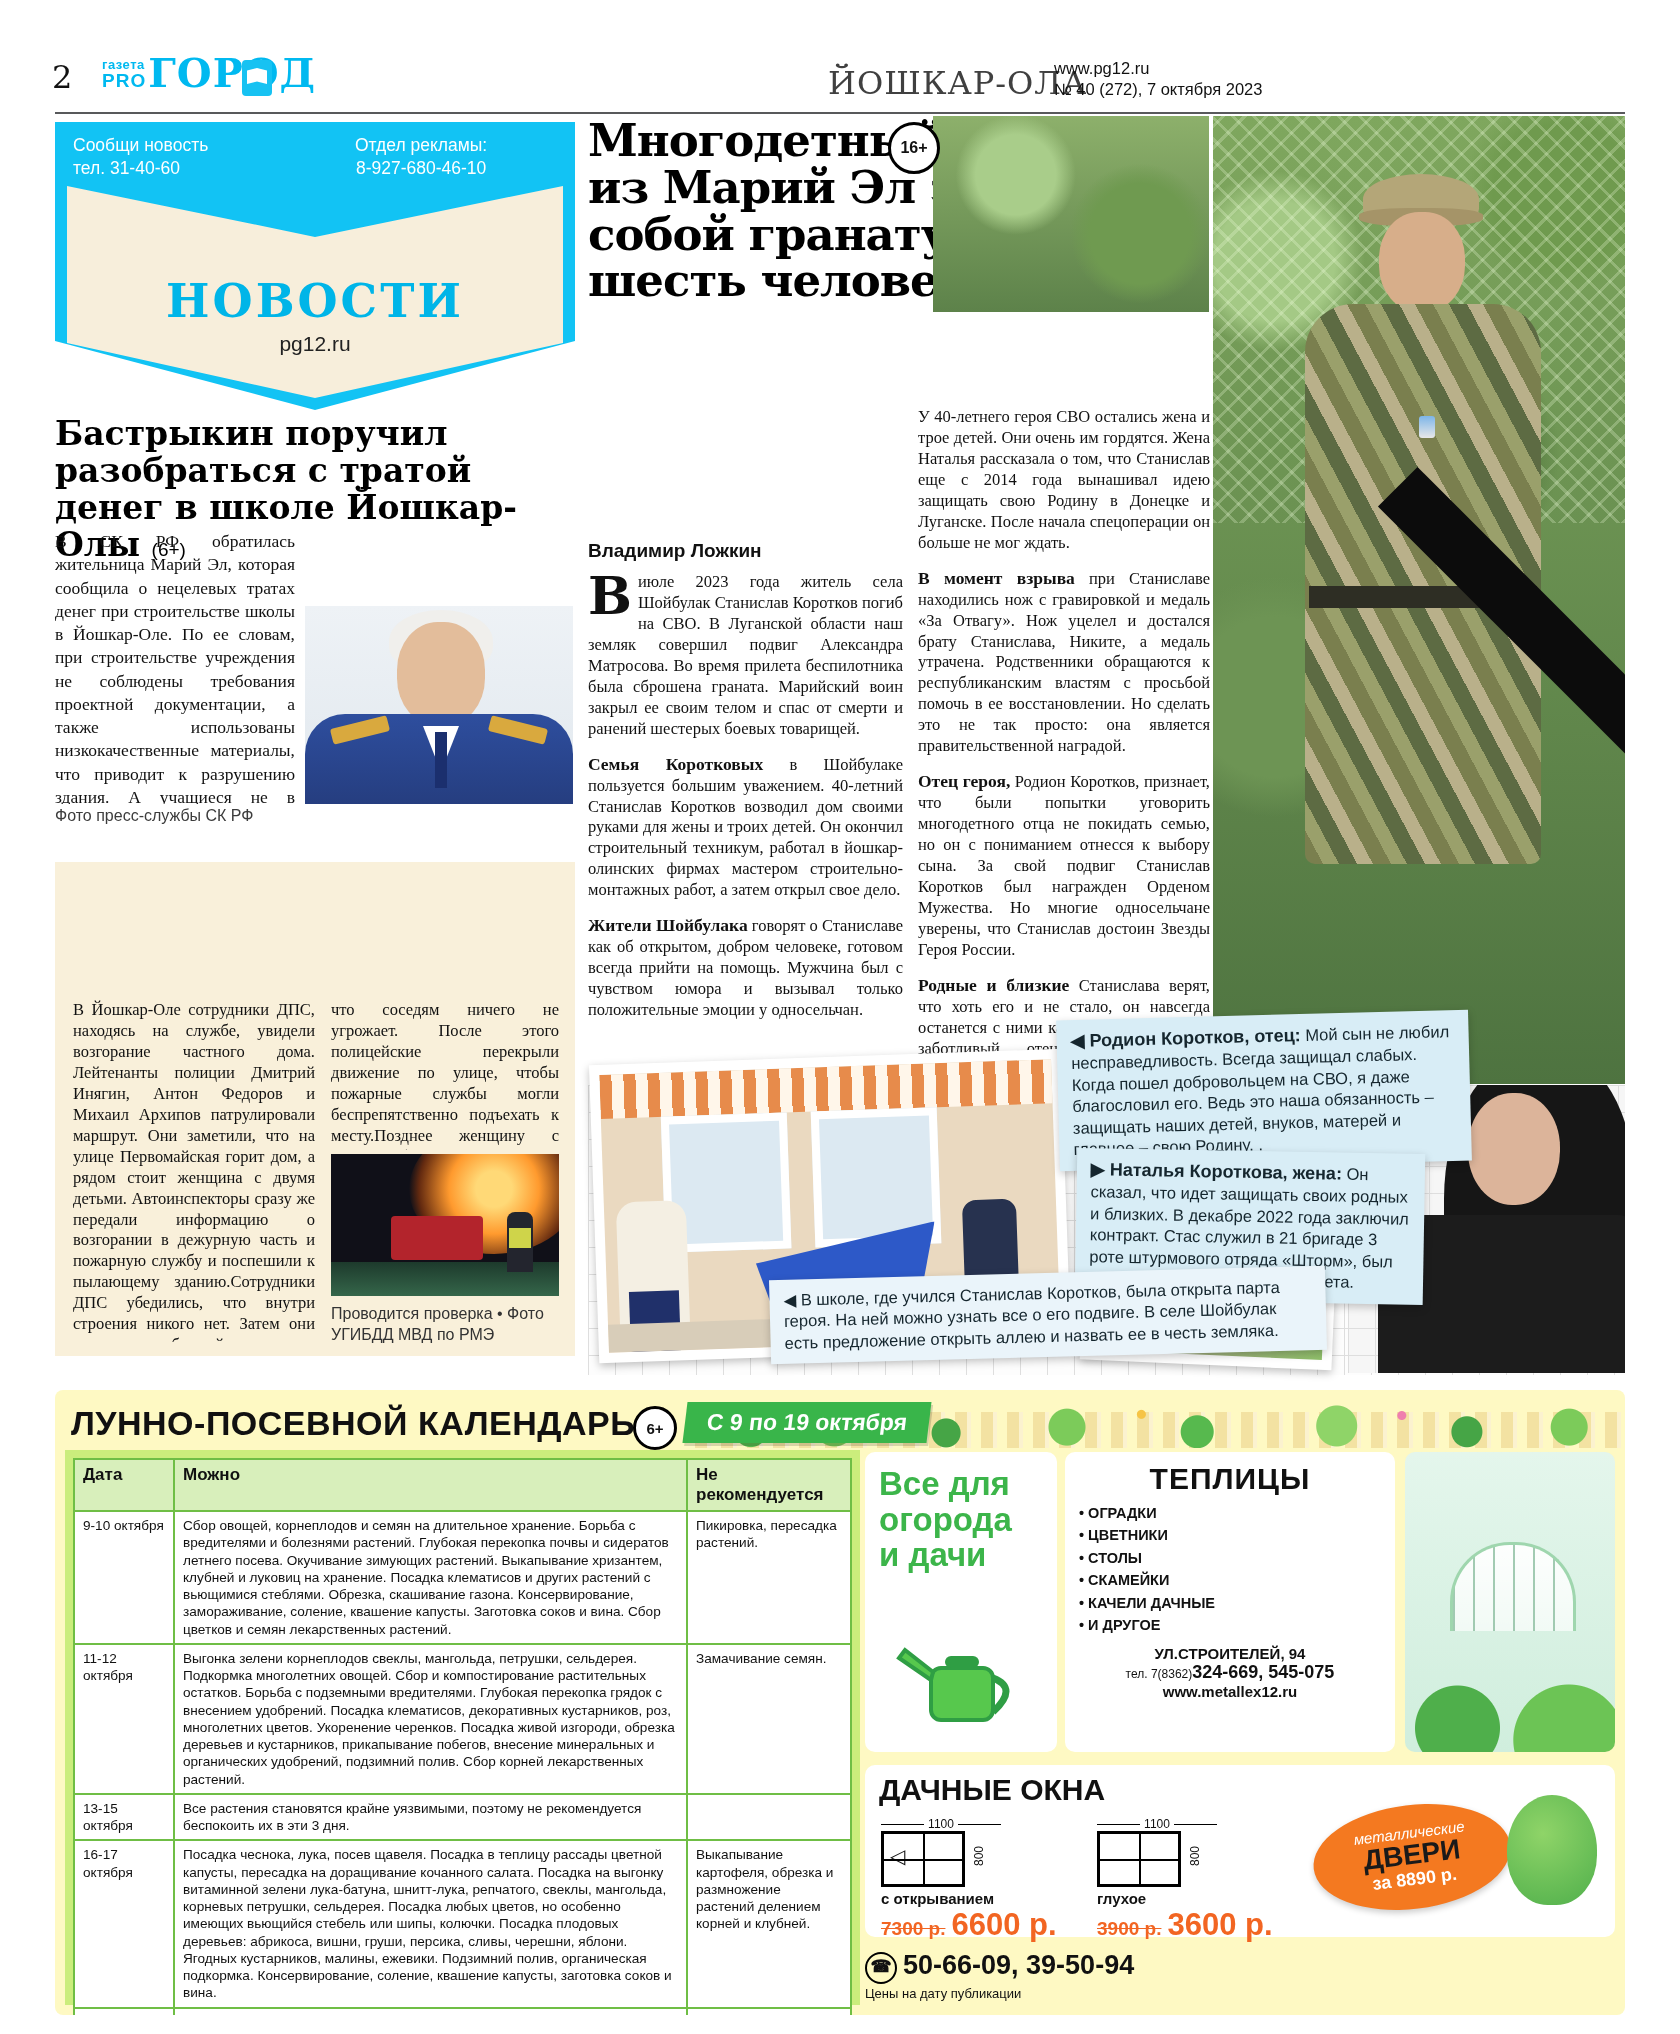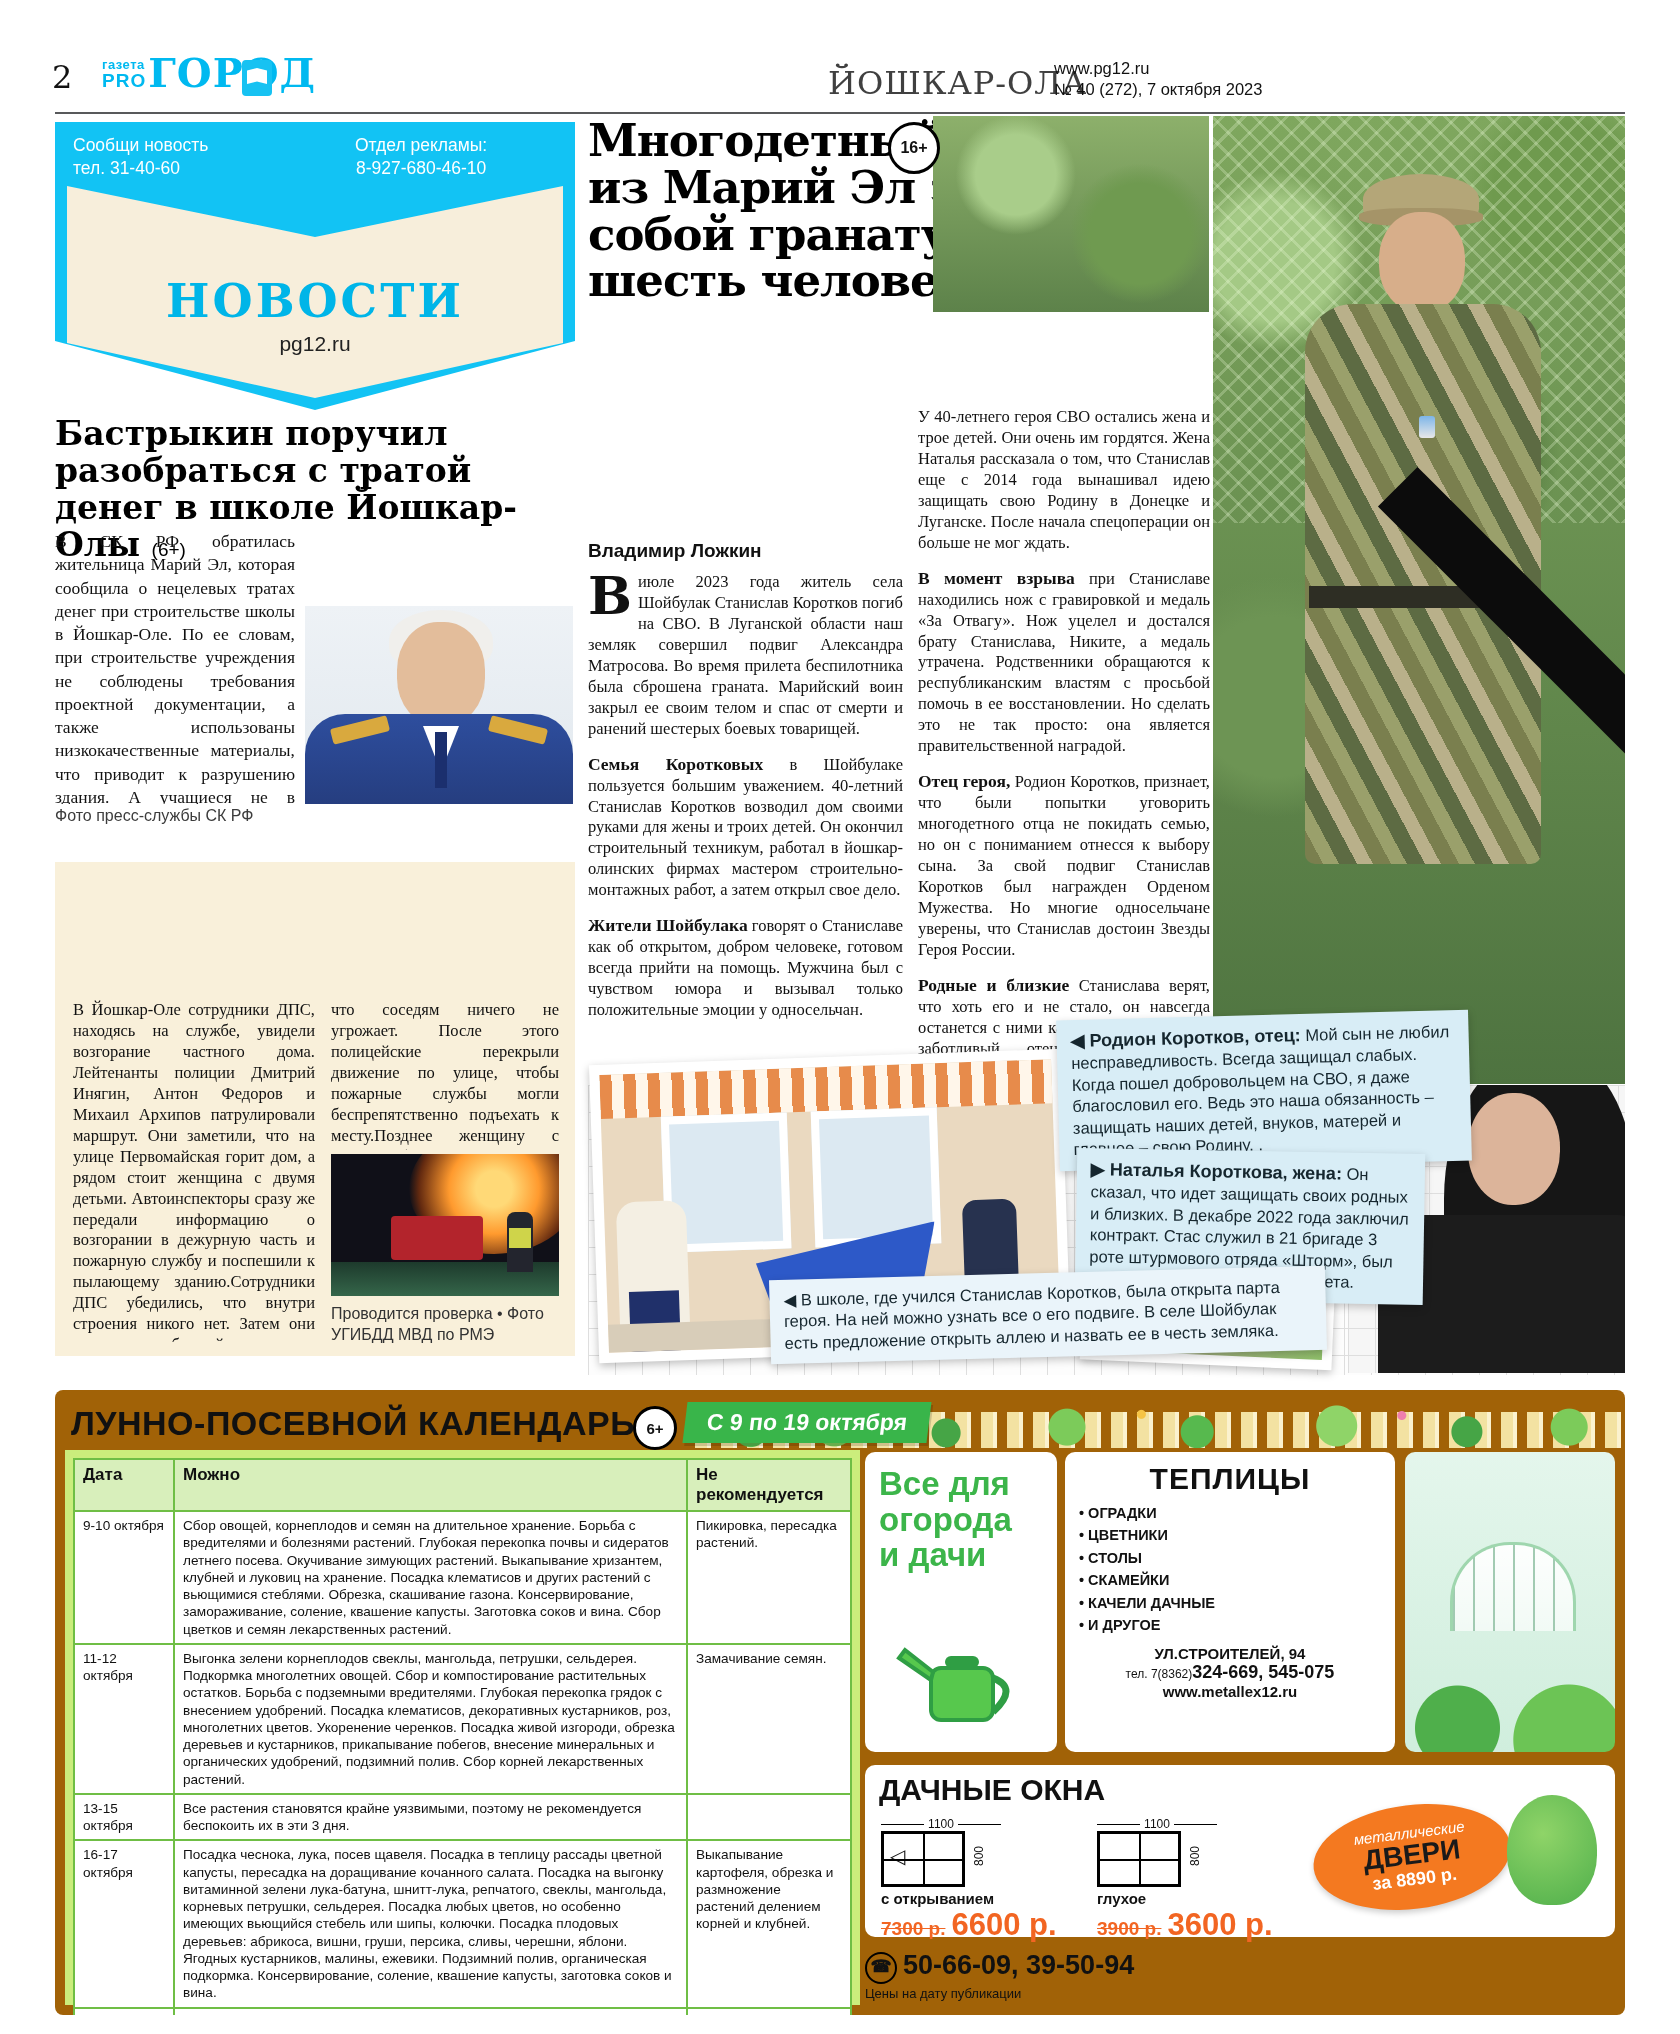--- a/index.html
+++ b/index.html
@@ -143,21 +143,21 @@
   .ph-nat .face{position:absolute;left:120px;top:8px;width:92px;height:112px;background:#dcb49a;border-radius:48%;}
   .ph-nat .body{position:absolute;left:30px;top:130px;width:260px;height:160px;background:#1c1c1c;border-radius:40px 20px 0 0;}
   .qbox{position:absolute;background:#d8edf6;box-shadow:0 3px 8px rgba(0,0,0,.22);padding:10px 14px;
         font-size:16.5px;line-height:1.3;color:#15262e;z-index:6;}
   .qbox b{font-size:18px;}
   .q1{left:470px;top:-70px;width:384px;transform:rotate(-1.5deg);}
   .q2{left:488px;top:66px;width:320px;transform:rotate(1deg);}
   .qcap{left:182px;top:188px;width:528px;background:#eaf4fa;transform:rotate(-1.5deg);z-index:7;}
 
   
-  .panel{left:55px;top:1390px;width:1570px;height:625px;background:#a16207;border-radius:8px;overflow:hidden;}
+  .panel{left:55px;top:1390px;width:1570px;height:625px;background:#fef9c3;border-radius:8px;overflow:hidden;}
   .deco-garden{position:absolute;left:640px;top:0;right:0;height:58px;
       background:
         radial-gradient(circle at 6% 70%, #57b94e 0 16px, transparent 17px),
         radial-gradient(circle at 15% 62%, #7ccb5a 0 20px, transparent 21px),
         radial-gradient(circle at 27% 74%, #46a546 0 14px, transparent 15px),
         radial-gradient(circle at 40% 64%, #7ccb5a 0 18px, transparent 19px),
         radial-gradient(circle at 54% 72%, #57b94e 0 16px, transparent 17px),
         radial-gradient(circle at 69% 62%, #8fd468 0 20px, transparent 21px),
         radial-gradient(circle at 83% 72%, #46a546 0 15px, transparent 16px),
         radial-gradient(circle at 94% 64%, #7ccb5a 0 18px, transparent 19px),

